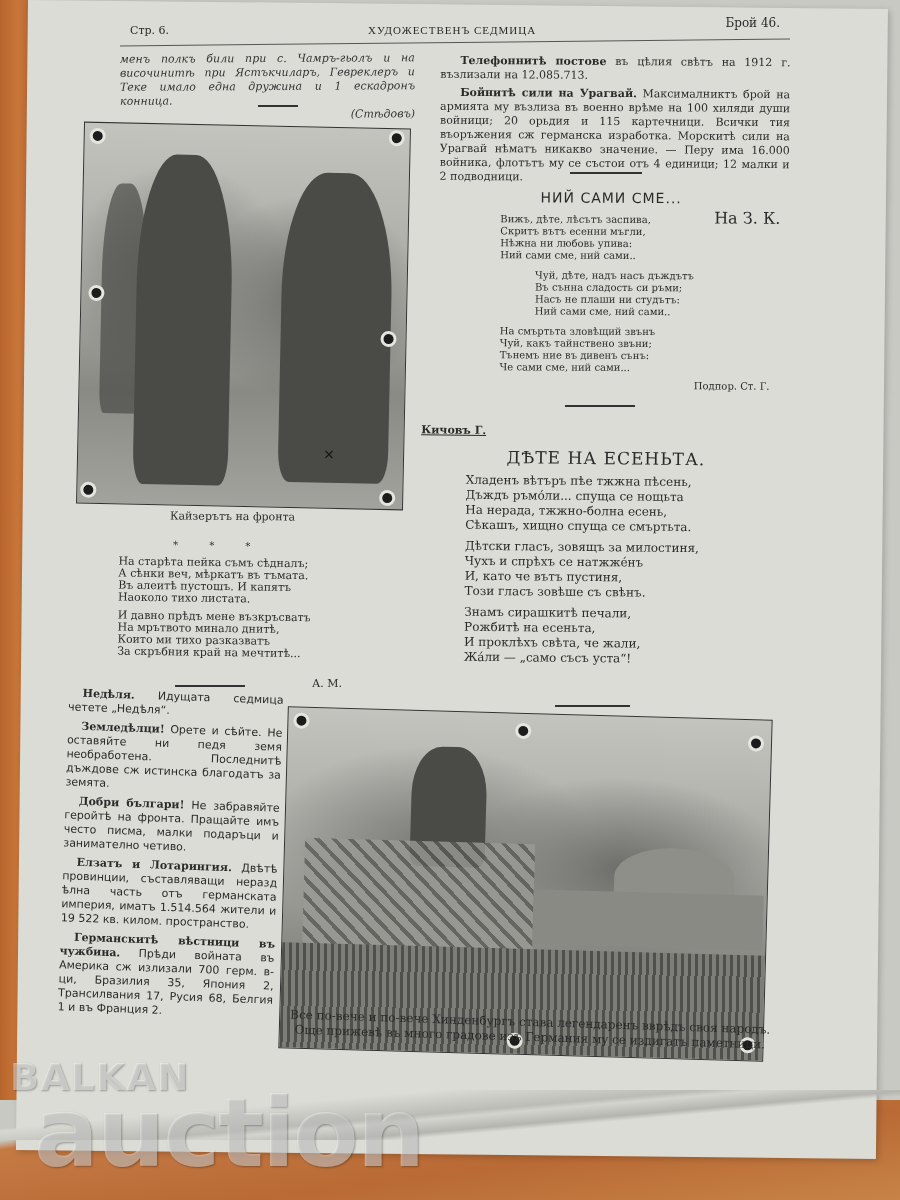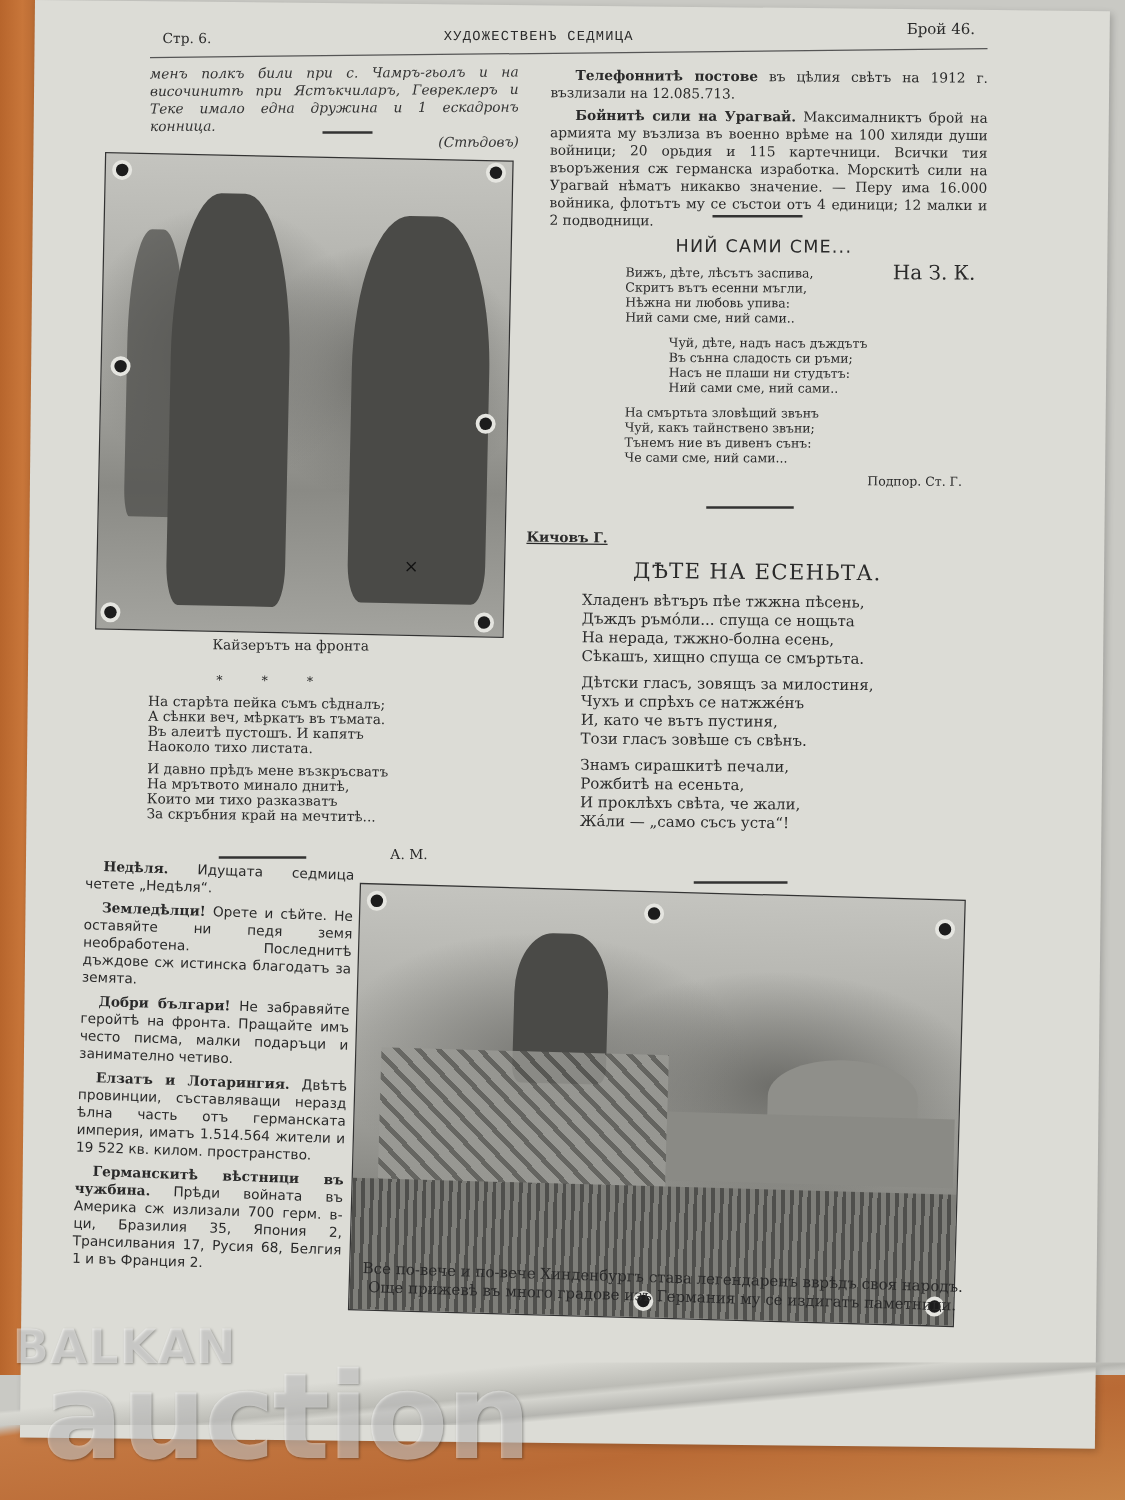--- a/index.html
+++ b/index.html
@@ -30,22 +30,22 @@
   }
   .header {
     position: absolute; left: 100px; top: 8px; width: 690px; height: 40px;
   }
   .header .rule {
     position: absolute; left: 20px; right: 0; top: 34px; height: 1px; background: #555;
     transform: rotate(-0.6deg);
   }
   .page-num { position: absolute; left: 30px; top: 16px; font-size: 11px; text-align: center; }
   .paper-title {
-    position: absolute; left: 255px; top: 16px; font-size: 11px; letter-spacing: 1px;
-    font-family: Liberation Mono, monospace;
+    position: absolute; left: 268px; top: 16px; font-size: 11px; letter-spacing: 1px;
+    font-family: Liberation Serif, serif;
   }
   .issue { position: absolute; right: 10px; top: 8px; font-size: 12px; }
 
   .text { font-size: 11px; line-height: 14px; text-align: justify; }
   .col-top-left {
     position: absolute; left: 120px; top: 52px; width: 295px;
     transform: rotate(-0.3deg); font-style: italic; color: #333;
   }
   .sig { text-align: right; font-style: italic; }
 

